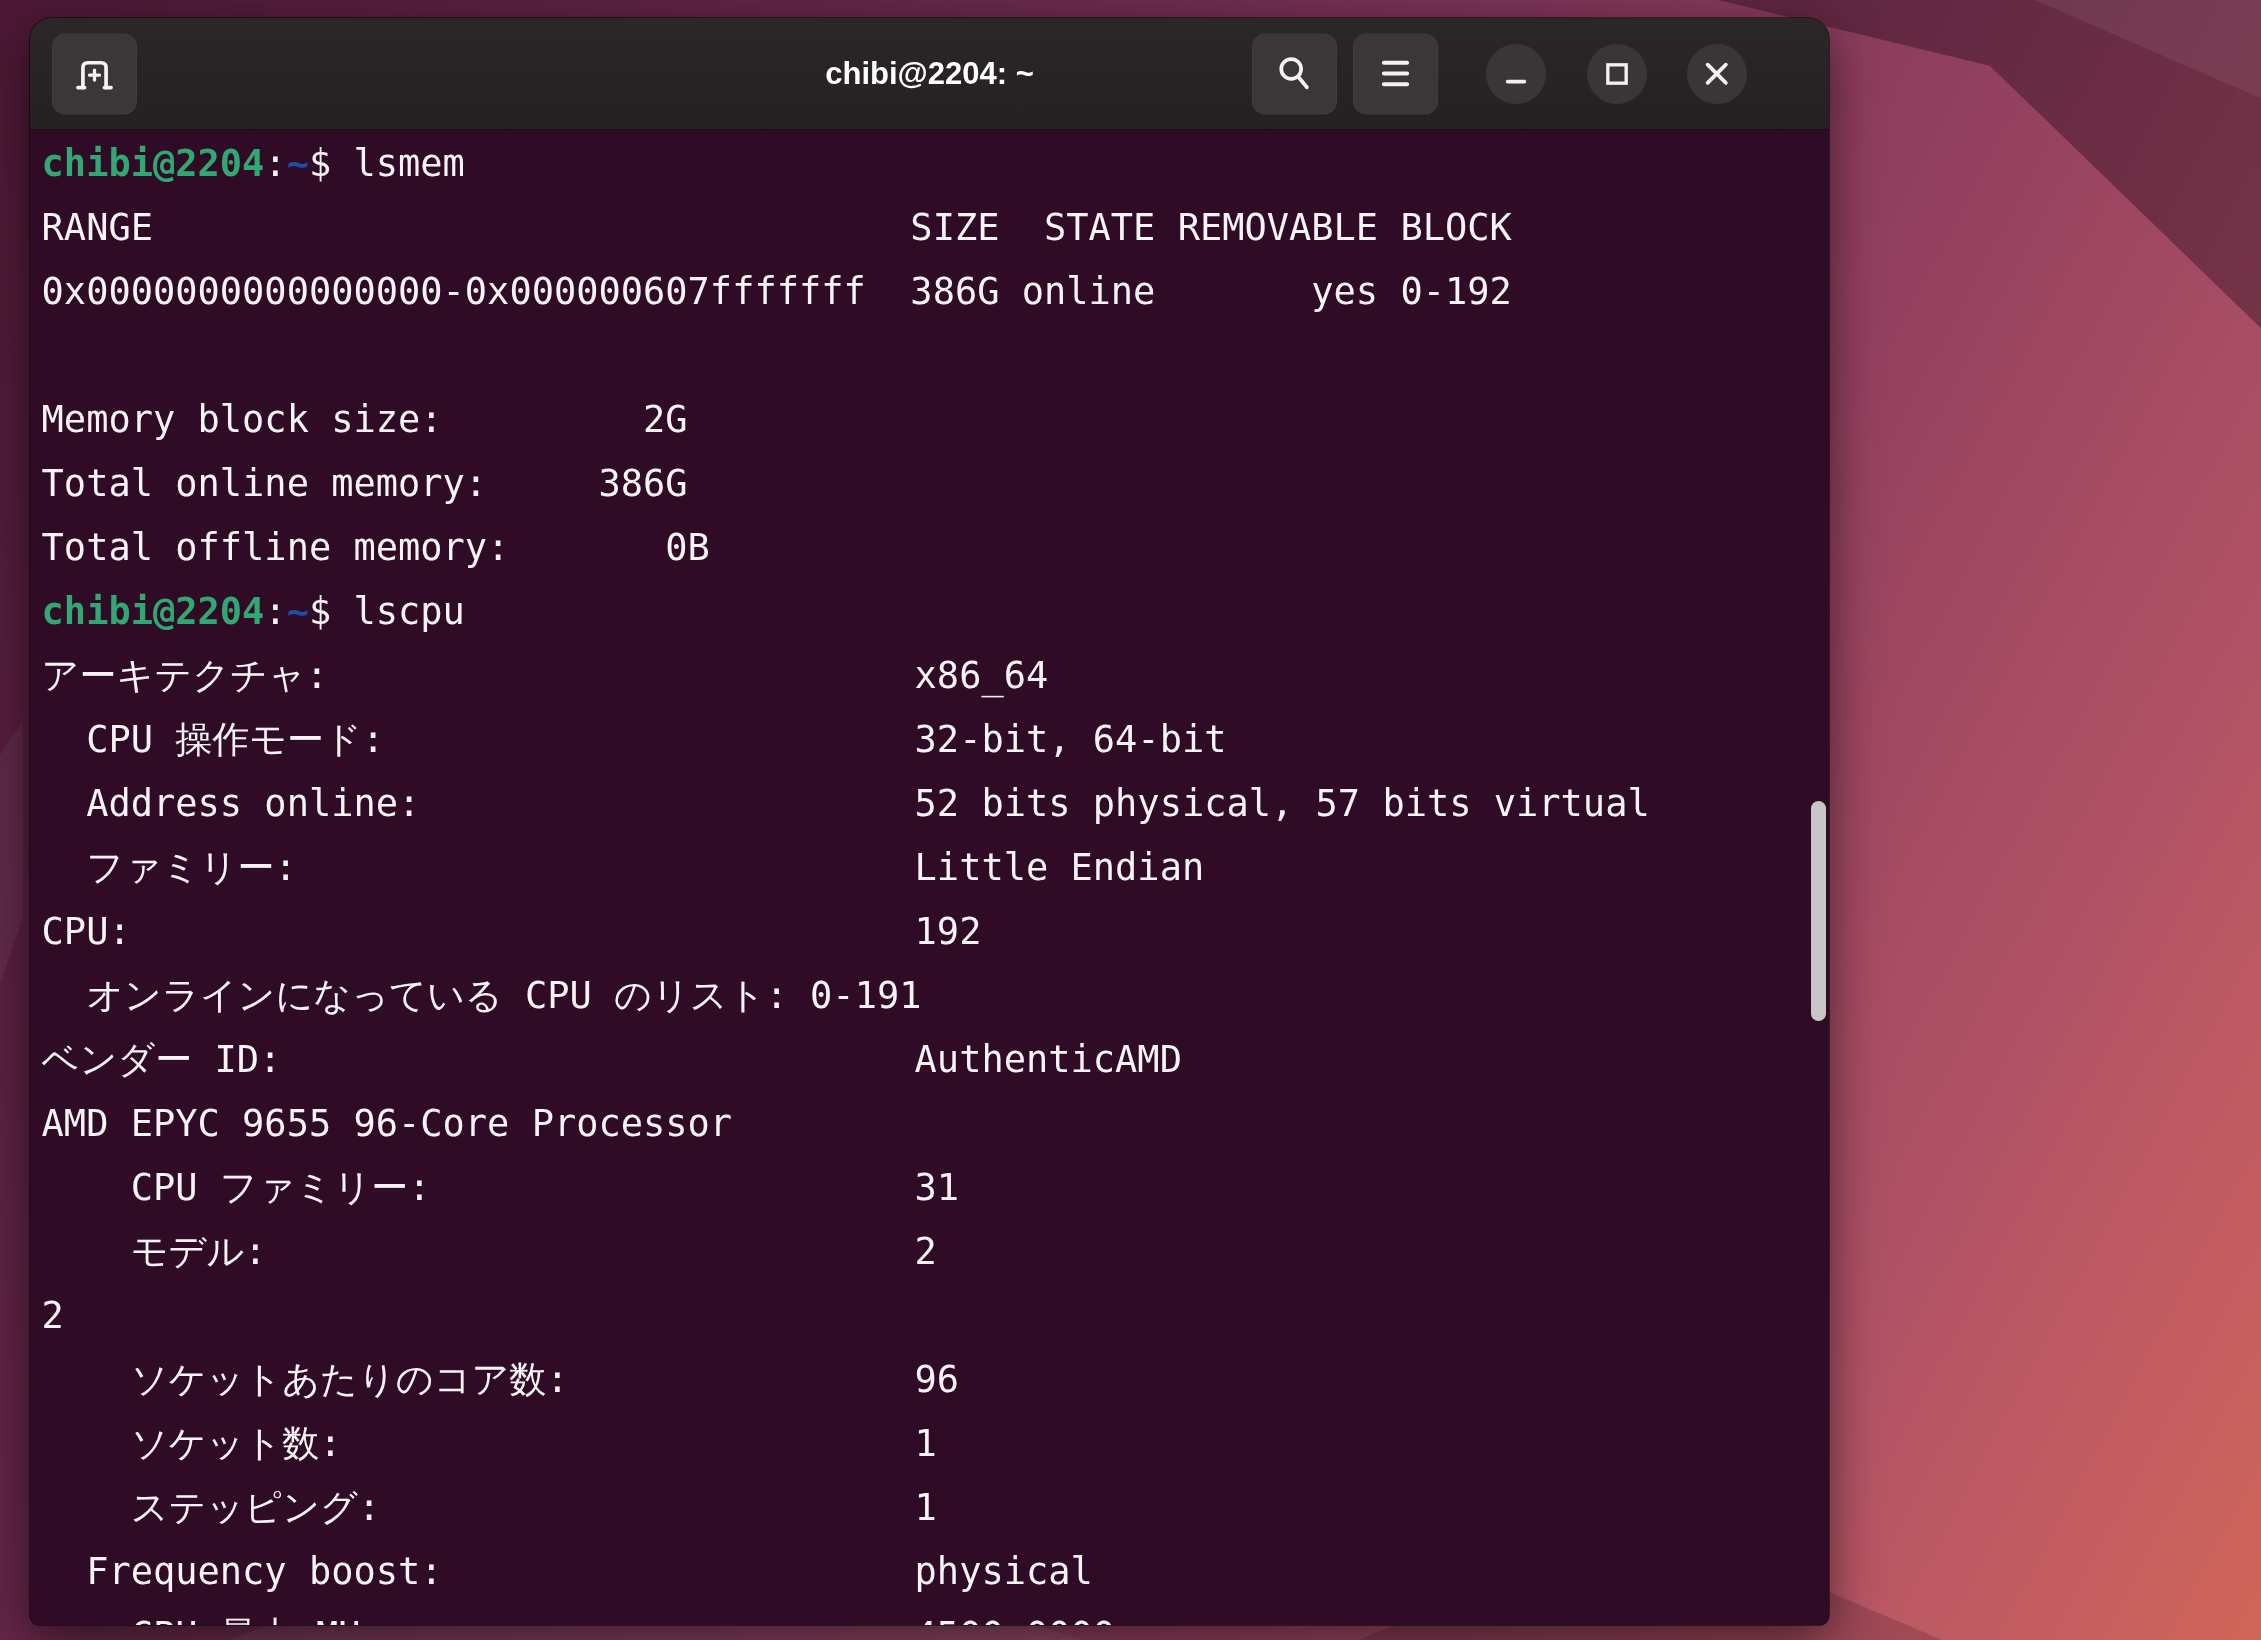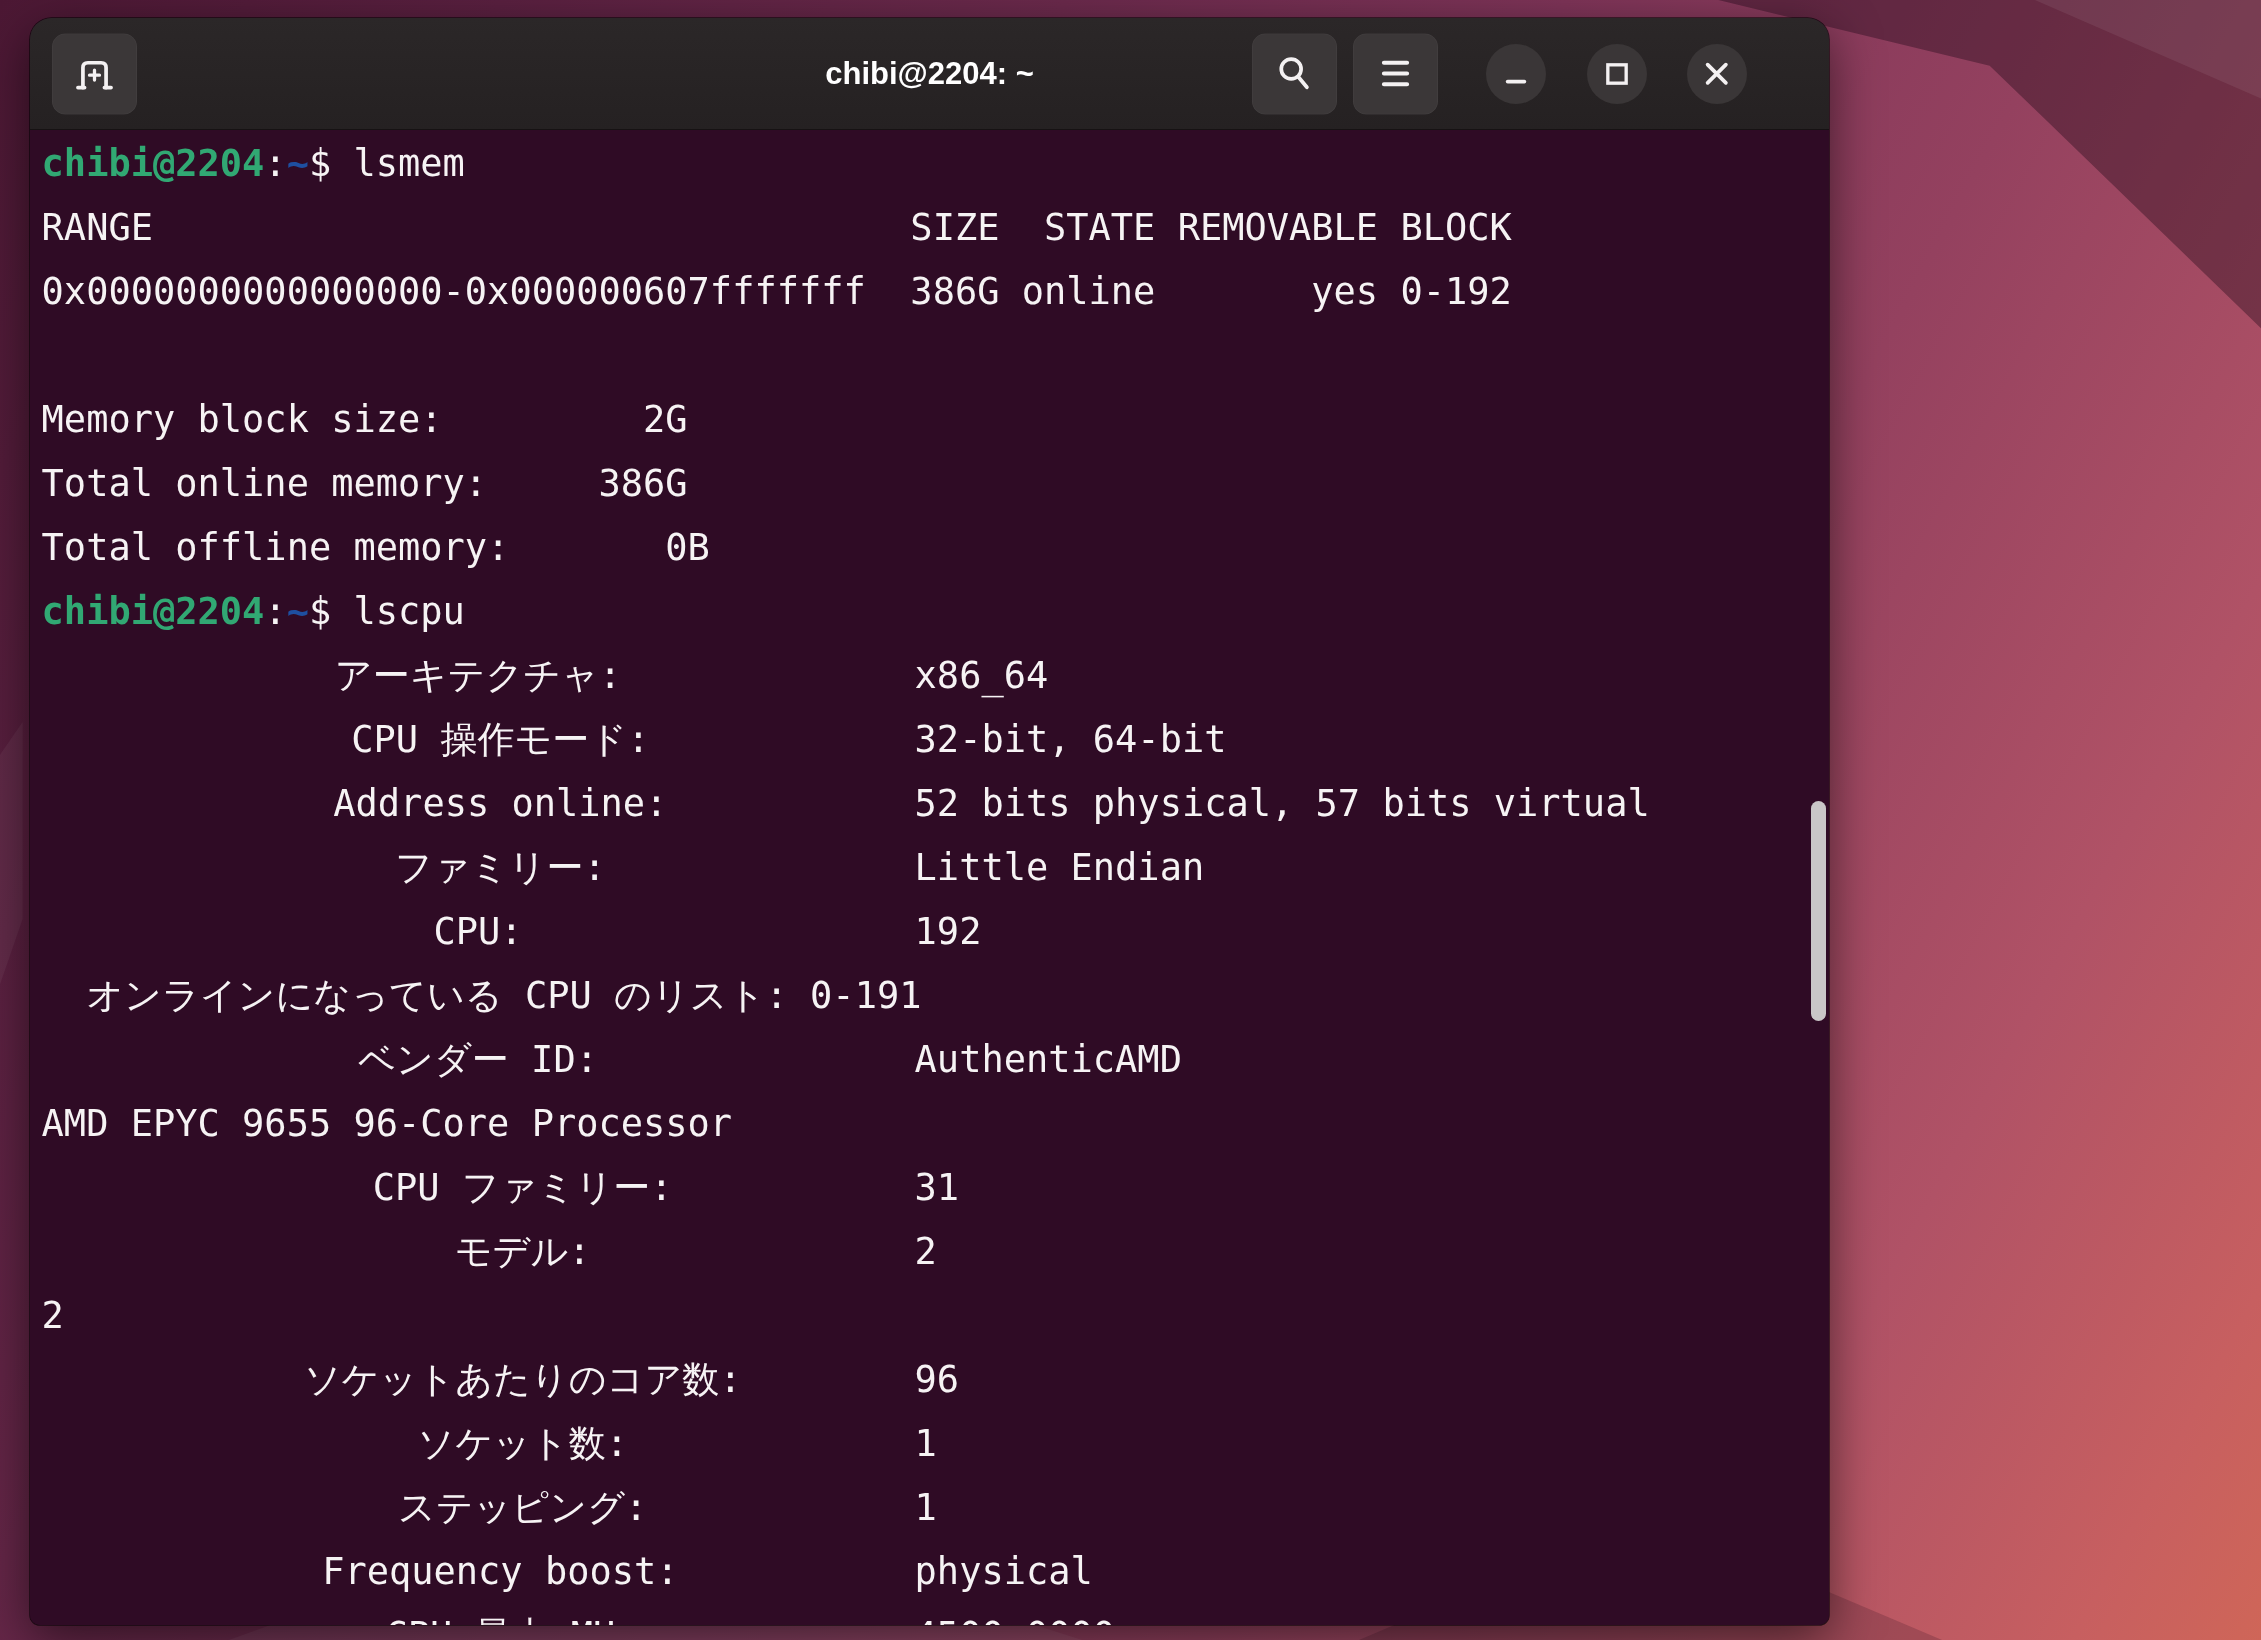--- a/index.html
+++ b/index.html
@@ -53,21 +53,21 @@
 
   
   .term{
     position:absolute; left:0; right:0; top:113px; bottom:0;
     background:var(--terminal-bg,#2f0b25);
     padding:0.8px 0 0 11.6px;
     overflow:hidden;
     font-family:"DejaVu Sans Mono", monospace;
     font-size:37px; color:var(--text,#f6f3f4);
   }
-  .tl{ height:64px; line-height:64px; white-space:pre; display:flex; align-items:baseline;text-align:center; }
+  .tl{ height:64px; line-height:64px; white-space:pre; display:flex; align-items:baseline; }
   .tl, .tl span{ white-space:pre; }
   .p-user{ color:var(--prompt-green,#31a873); font-weight:bold; }
   .p-path{ color:var(--path-blue,#1e4fa0); font-weight:bold; }
   .lbl{ min-width:873px; flex-shrink:0; }
   .scrollbar{
     position:absolute; right:3.3px; top:670px; width:15px; height:220px;
     border-radius:7.5px; background:var(--scrollbar,#c9c6c7); cursor:grab;
   }
 </style>
 </head>

